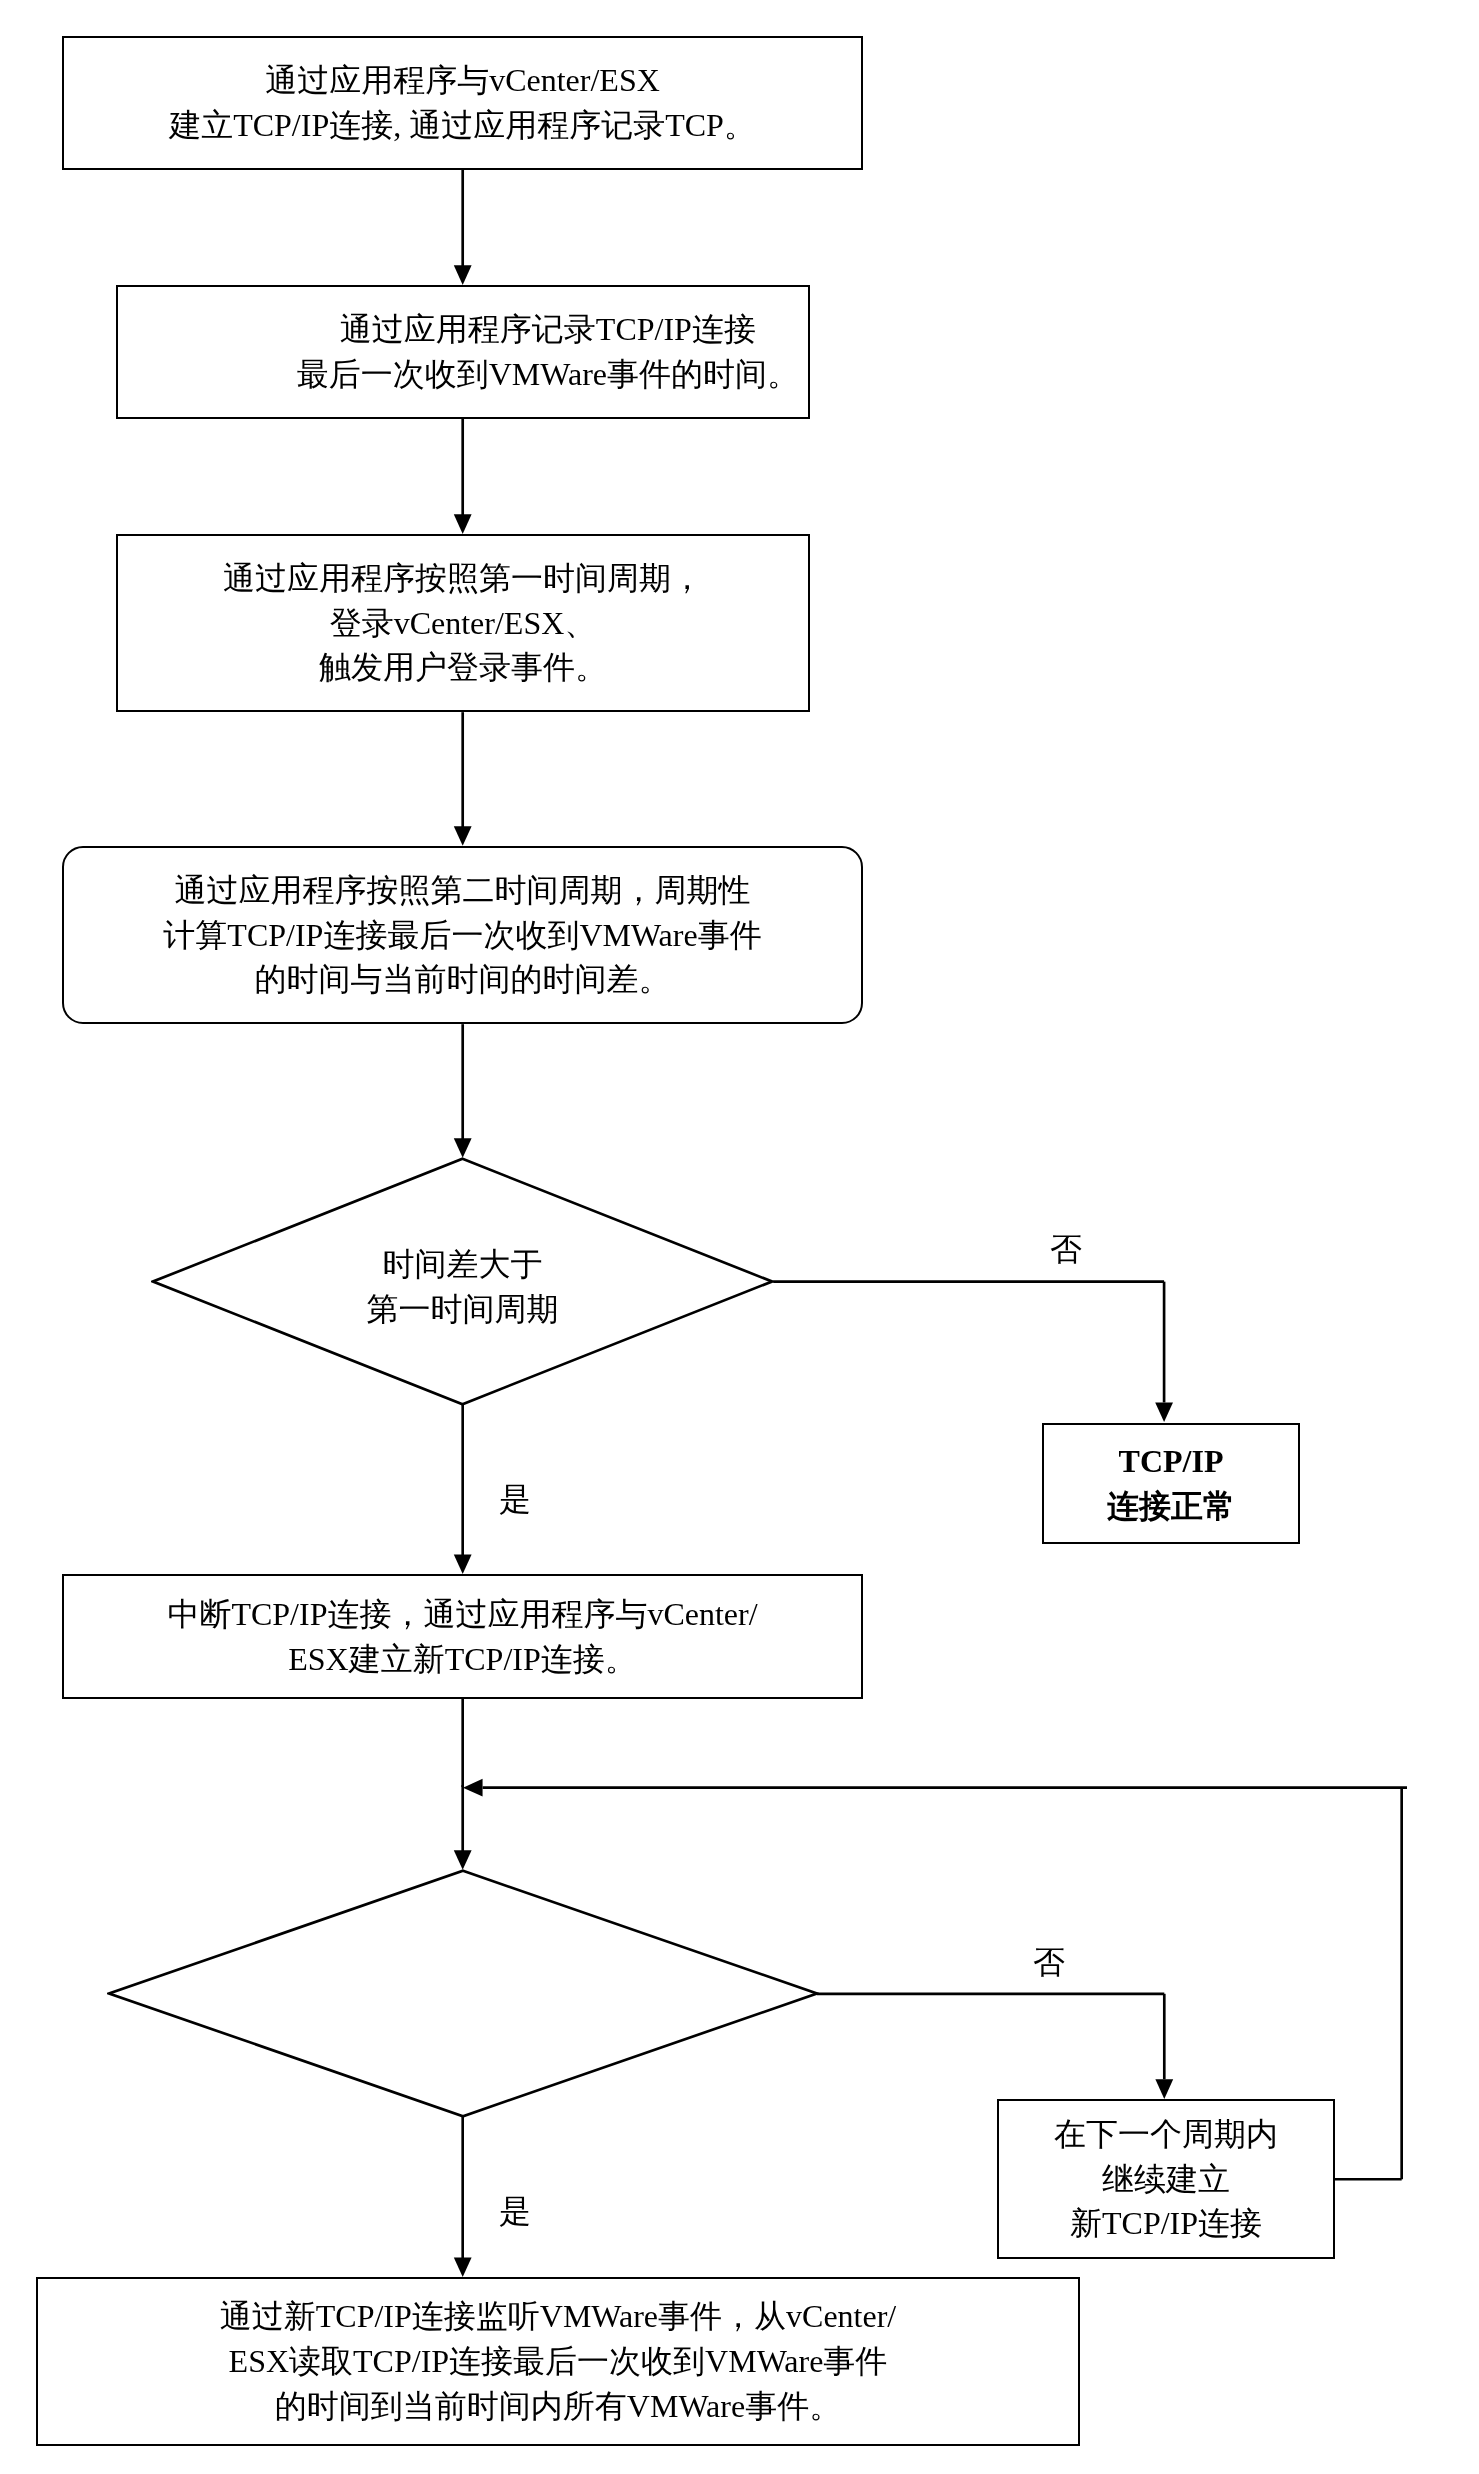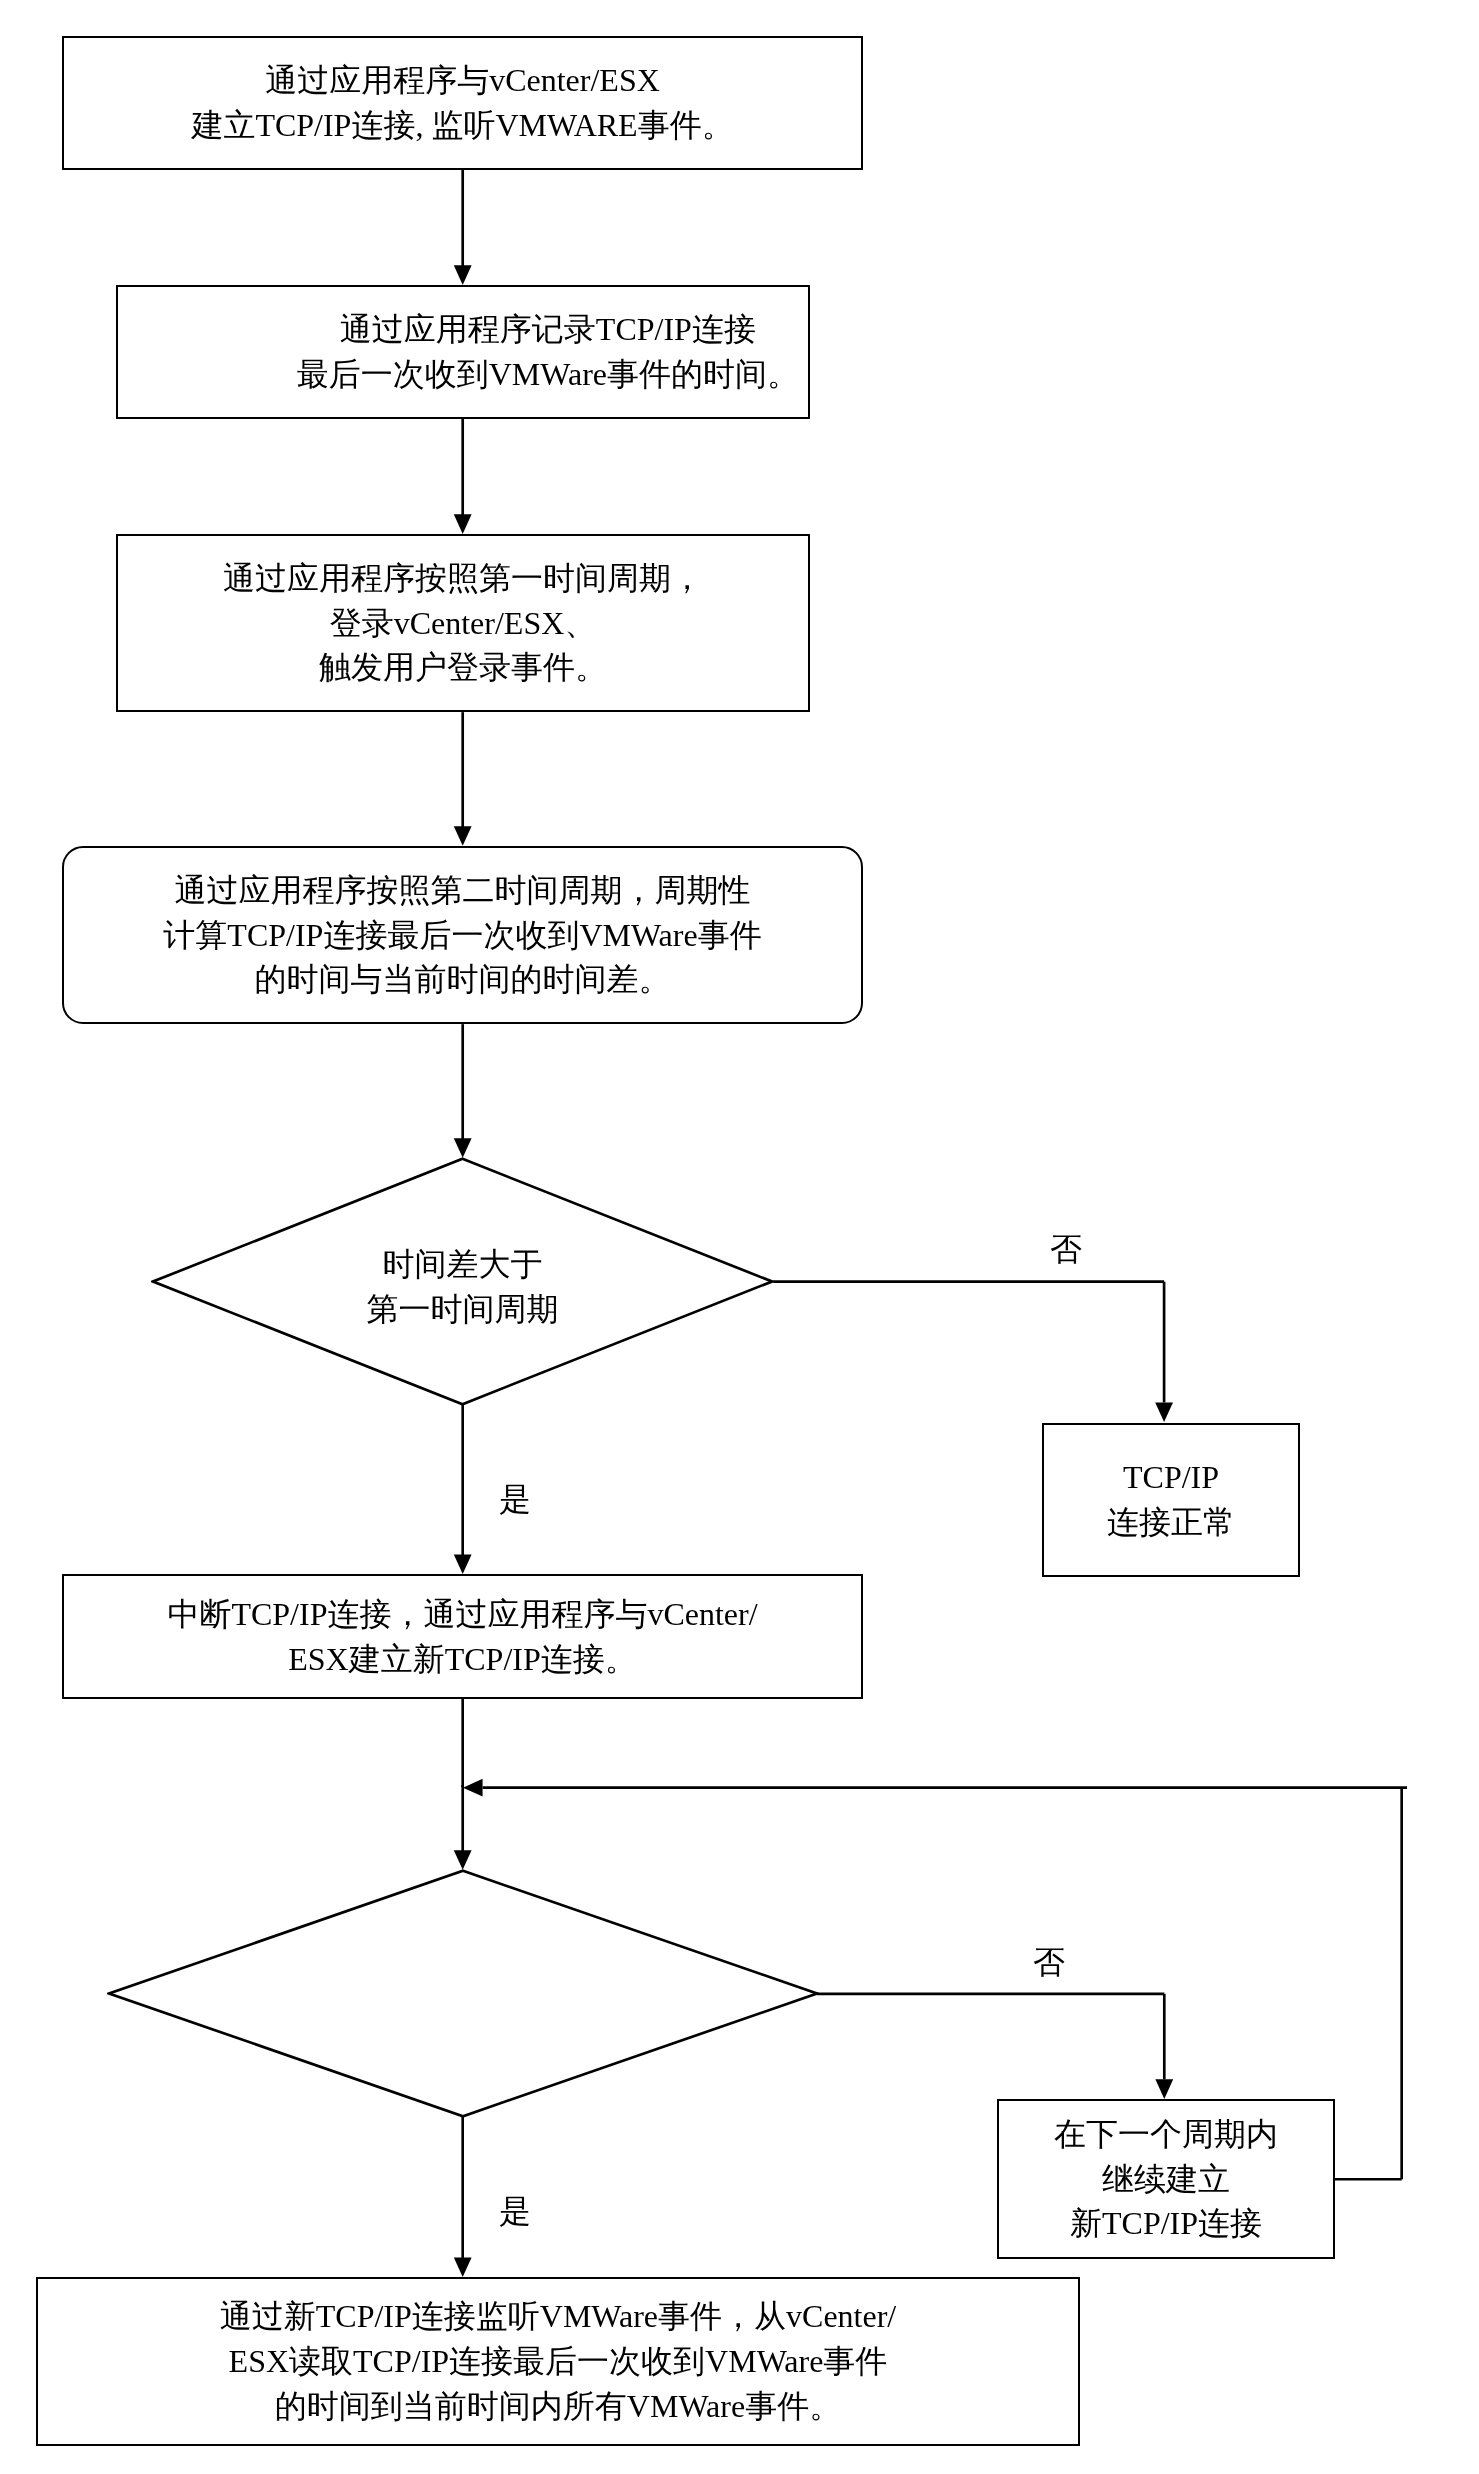--- a/index.html
+++ b/index.html
@@ -40,21 +40,21 @@
   .arrow {
     position: absolute;
   }
   .arrow svg { display: block; }
 </style>
 </head>
 <body>
 
 <div class="node" style="left:62px; top:36px; width:801px; height:134px;">
   <span style="white-space:pre-line;">通过应用程序与vCenter/ESX
-建立TCP/IP连接, 监听VMWARE事件。</span>
+建立TCP/IP连接, 通过应用程序记录TCP。</span>
 </div>
 
 <div class="arrow" style="left:452px; top:169px;">
   <svg width="21.4" height="116" viewBox="0 0 24 130">
       <line x1="12" y1="0" x2="12" y2="110" stroke="#000" stroke-width="3"></line>
       <polygon points="12,130 2,108 22,108" fill="#000"></polygon>
     </svg>
 </div>
 
 <div class="node" style="left:116px; top:285px; width:694px; height:134px;justify-content:flex-end;">
@@ -107,21 +107,21 @@
 
 <span class="edge-label" style="left:1050px; top:1228px;">否</span>
 <div class="arrow" style="left:773px; top:1271px;">
   <svg width="418" height="151" viewBox="0 0 470 170">
     <line x1="0" y1="12" x2="440" y2="12" stroke="#000" stroke-width="3"></line>
     <line x1="440" y1="12" x2="440" y2="148" stroke="#000" stroke-width="3"></line>
     <polygon points="440,170 430,148 450,148" fill="#000"></polygon>
   </svg>
 </div>
 
-<div class="node" style="left:1042px; top:1423px; width:258px; height:154px;">
+<div class="node" style="left:1042px; top:1423px; width:258px; height:121px;font-weight:bold;">
   <span style="white-space:pre-line;">TCP/IP
 连接正常</span>
 </div>
 
 <span class="edge-label" style="left:499px; top:1478px;">是</span>
 <div class="arrow" style="left:452px; top:1405px;">
   <svg width="21.4" height="169" viewBox="0 0 24 190">
       <line x1="12" y1="0" x2="12" y2="170" stroke="#000" stroke-width="3"></line>
       <polygon points="12,190 2,168 22,168" fill="#000"></polygon>
     </svg>

